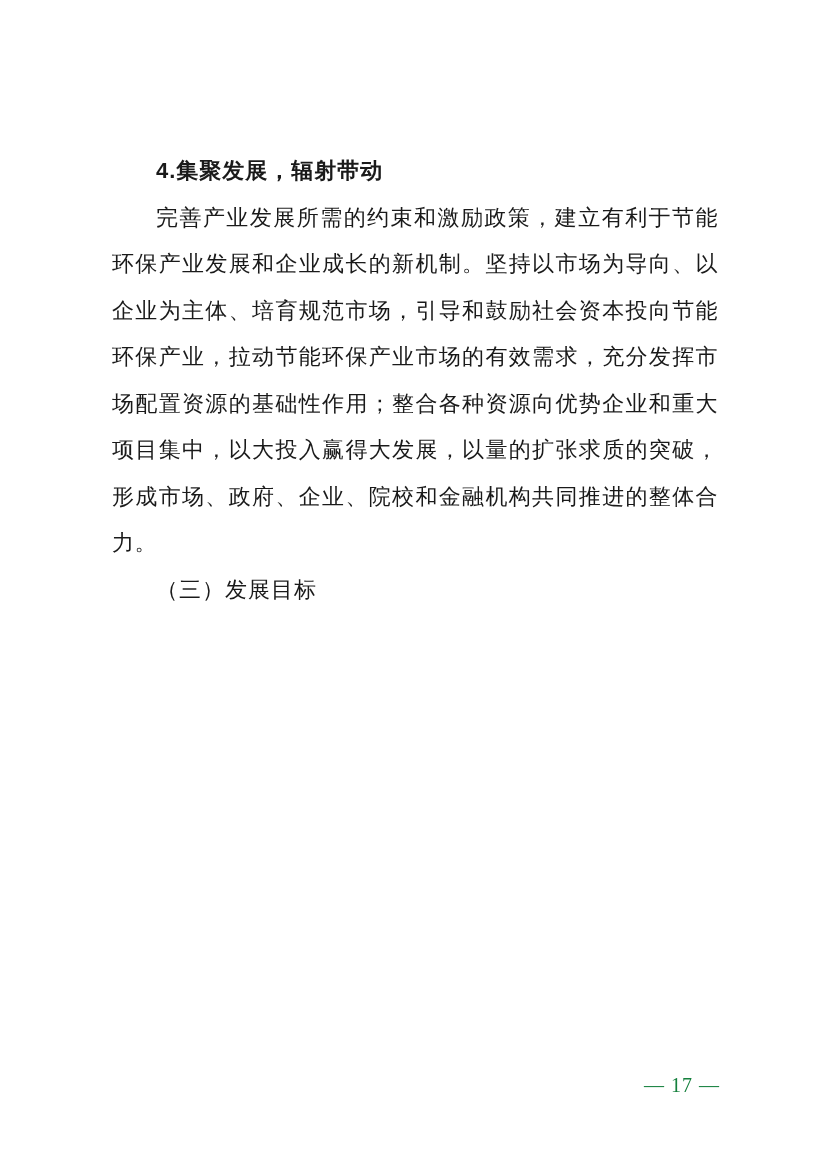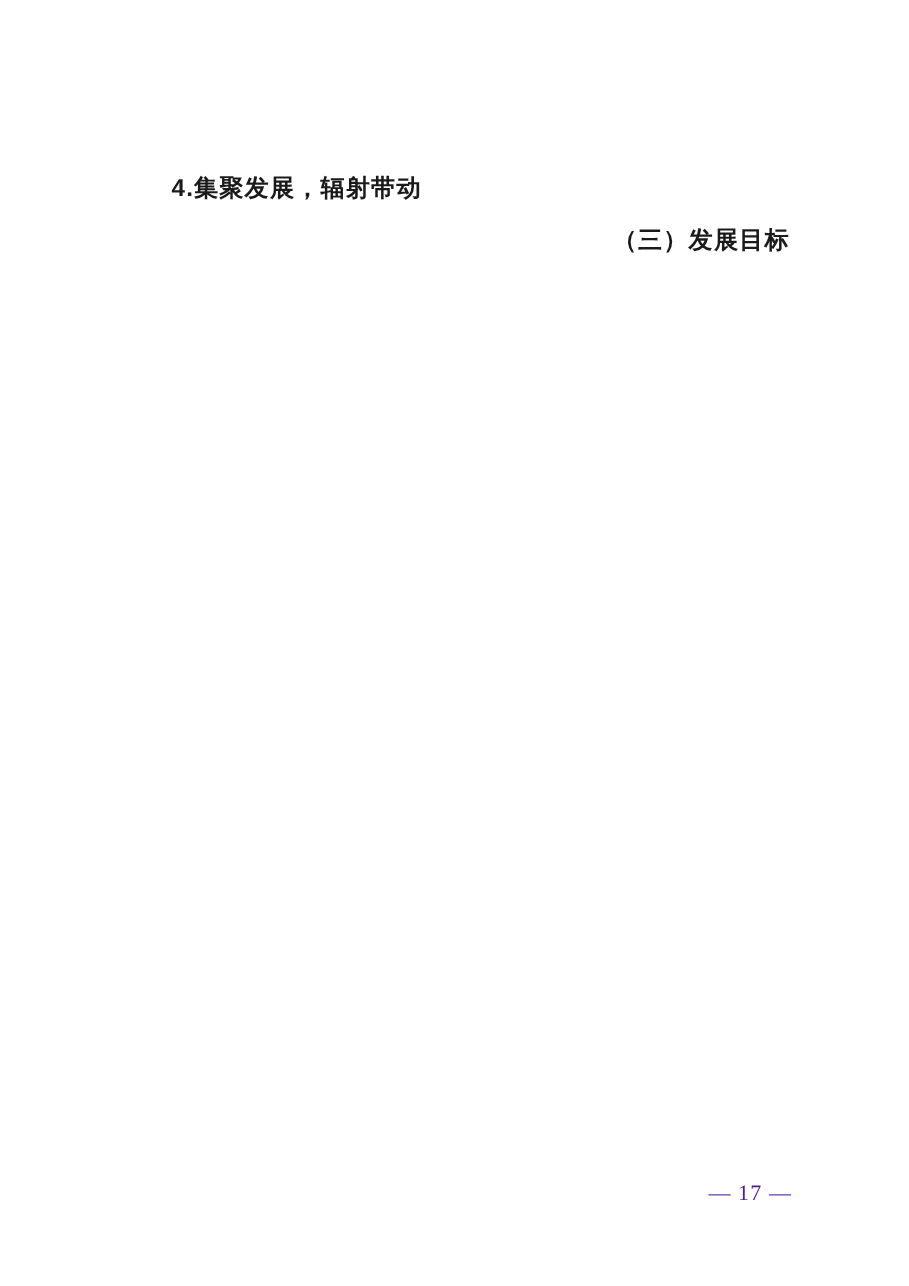--- a/index.html
+++ b/index.html
@@ -35,45 +35,45 @@
     text-justify: inter-character;
     letter-spacing: 0.5px;
   }
   .num-heading {
     font-family: "Liberation Sans", "DejaVu Sans", sans-serif;
     font-weight: bold;
     font-size: 22.5px;
     letter-spacing: 1px;
   }
   .sub-heading {
-    font-weight: bold;
+    font-weight: normal;
     font-size: 22px;
     text-indent: 1.8em;
     letter-spacing: 1px;
-    text-align: right;
   }
   .footer {
     position: absolute;
     top: 1074px;
     right: 106px;
     width: 606px;
     text-align: right;
   }
   .page-number {
     font-size: 20px;
     letter-spacing: 1px;
-    color: #4c1d95;
+    color: #15803d;
     font-family: "Liberation Serif", "DejaVu Serif", serif;
     margin-top: 16px;
   }
 </style>
 </head>
 <body>
 
 <div class="page">
   <div class="content">
     <h3 class="num-heading">4.集聚发展，辐射带动</h3>
+    <p class="body-para">完善产业发展所需的约束和激励政策，建立有利于节能环保产业发展和企业成长的新机制。坚持以市场为导向、以企业为主体、培育规范市场，引导和鼓励社会资本投向节能环保产业，拉动节能环保产业市场的有效需求，充分发挥市场配置资源的基础性作用；整合各种资源向优势企业和重大项目集中，以大投入赢得大发展，以量的扩张求质的突破，形成市场、政府、企业、院校和金融机构共同推进的整体合力。</p>
     <h4 class="sub-heading">（三）发展目标</h4>
   </div>
   <div class="footer">
     <span class="page-number">— 17 —</span>
   </div>
 </div>
 
 </body></html>

